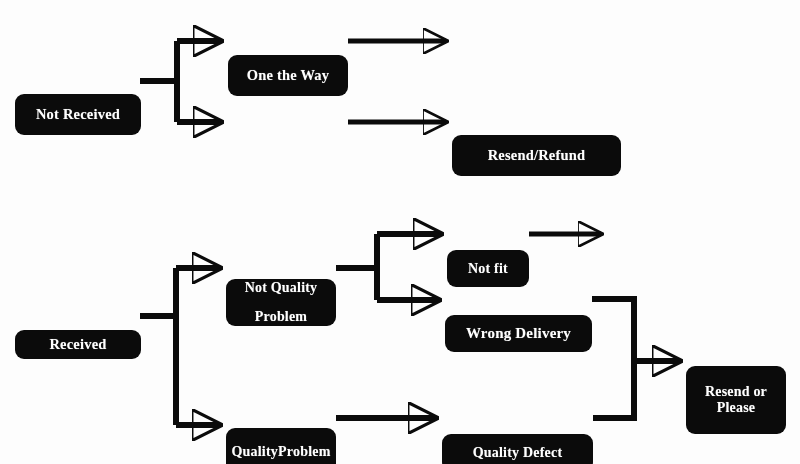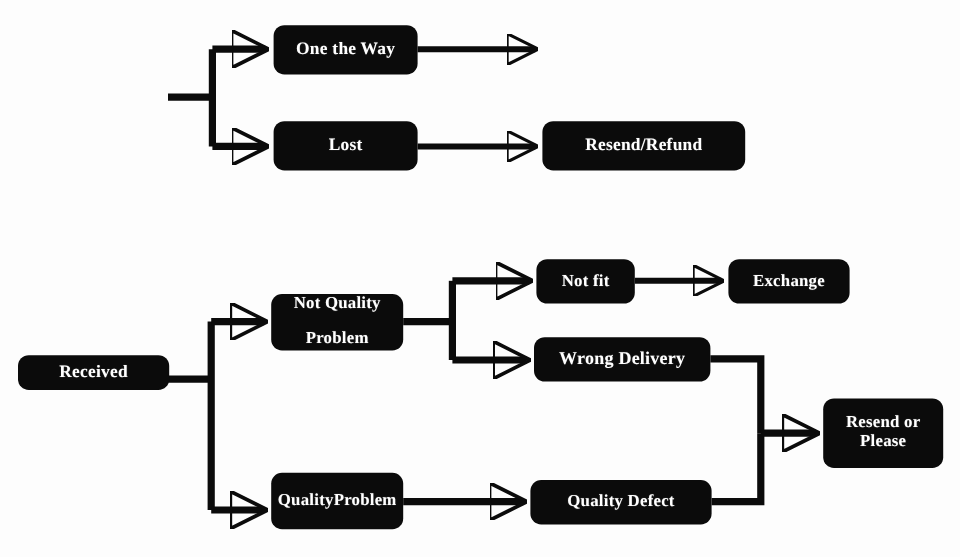--- a/index.html
+++ b/index.html
@@ -29,20 +29,21 @@
     display: flex;
     align-items: center;
     justify-content: center;
     text-align: left;
     line-height: 1.12;
     letter-spacing: 0.2px;
     box-sizing: border-box;
     padding: 2px 6px;
     z-index: 3;
     text-shadow: 0 0 1px rgba(255,255,255,0.35);
+    margin-top: 34px;
   }
   svg.edges {
     position: absolute;
     left: 0;
     top: 0;
     width: 800px;
     height: 464px;
     z-index: 1;
   }
   svg.edges path,
@@ -94,46 +95,45 @@
 
     <line x1="336" y1="418" x2="436" y2="418" stroke-width="6" marker-end="url(#arrow)"></line>
 
     <path d="M 592 299 L 634 299 L 634 361" stroke-width="6"></path>
 
     <path d="M 593 418 L 634 418 L 634 361" stroke-width="6"></path>
 
     <line x1="634" y1="361" x2="680" y2="361" stroke-width="6" marker-end="url(#arrow)"></line>
   </svg>
 
+  <div class="node" style="left:15px; top:60px; width:126px; height:41px; font-size:14.5px;">Not Received</div>
 
   <div class="node" style="left:228px; top:21px; width:120px; height:41px; font-size:14.5px;">One the Way</div>
 
 
-  <div class="node" style="left:228px; top:101px; width:120px; height:41px; font-size:14.5px;">Lost</div>
 
   <div class="node" style="left:452px; top:101px; width:169px; height:41px; font-size:14.5px;">Resend/Refund</div>
 
   <div class="node" style="left:15px; top:296px; width:126px; height:29px; font-size:14.5px;">Received</div>
 
   <div class="node" style="left:226px; top:245px; width:110px; height:47px; font-size:14px; flex-direction:column;gap:13px;">
     <span>Not Quality</span>
     <span>Problem</span>
   </div>
 
   <div class="node" style="left:226px; top:394px; width:110px; height:47px; font-size:14px; flex-direction:row;">
     <span>Quality</span>
     <span>Problem</span>
   </div>
 
   <div class="node" style="left:447px; top:216px; width:82px; height:37px; font-size:14px;">Not fit</div>
 
-  <div class="node" style="left:607px; top:216px; width:101px; height:37px; font-size:14px;">Exchange</div>
 
   <div class="node" style="left:445px; top:281px; width:147px; height:37px; font-size:15px;">Wrong Delivery</div>
 
   <div class="node" style="left:442px; top:400px; width:151px; height:37px; font-size:14px;">Quality Defect</div>
 
-  <div class="node" style="left:686px; top:332px; width:100px; height:58px; font-size:14px; flex-direction:column;">
+  <div class="node" style="left:686px; top:332px; width:100px; height:68px; font-size:14px; flex-direction:column;">
     <span>Resend or</span>
     <span>Please</span>
   </div>
 
 </div>
 
 </body></html>

